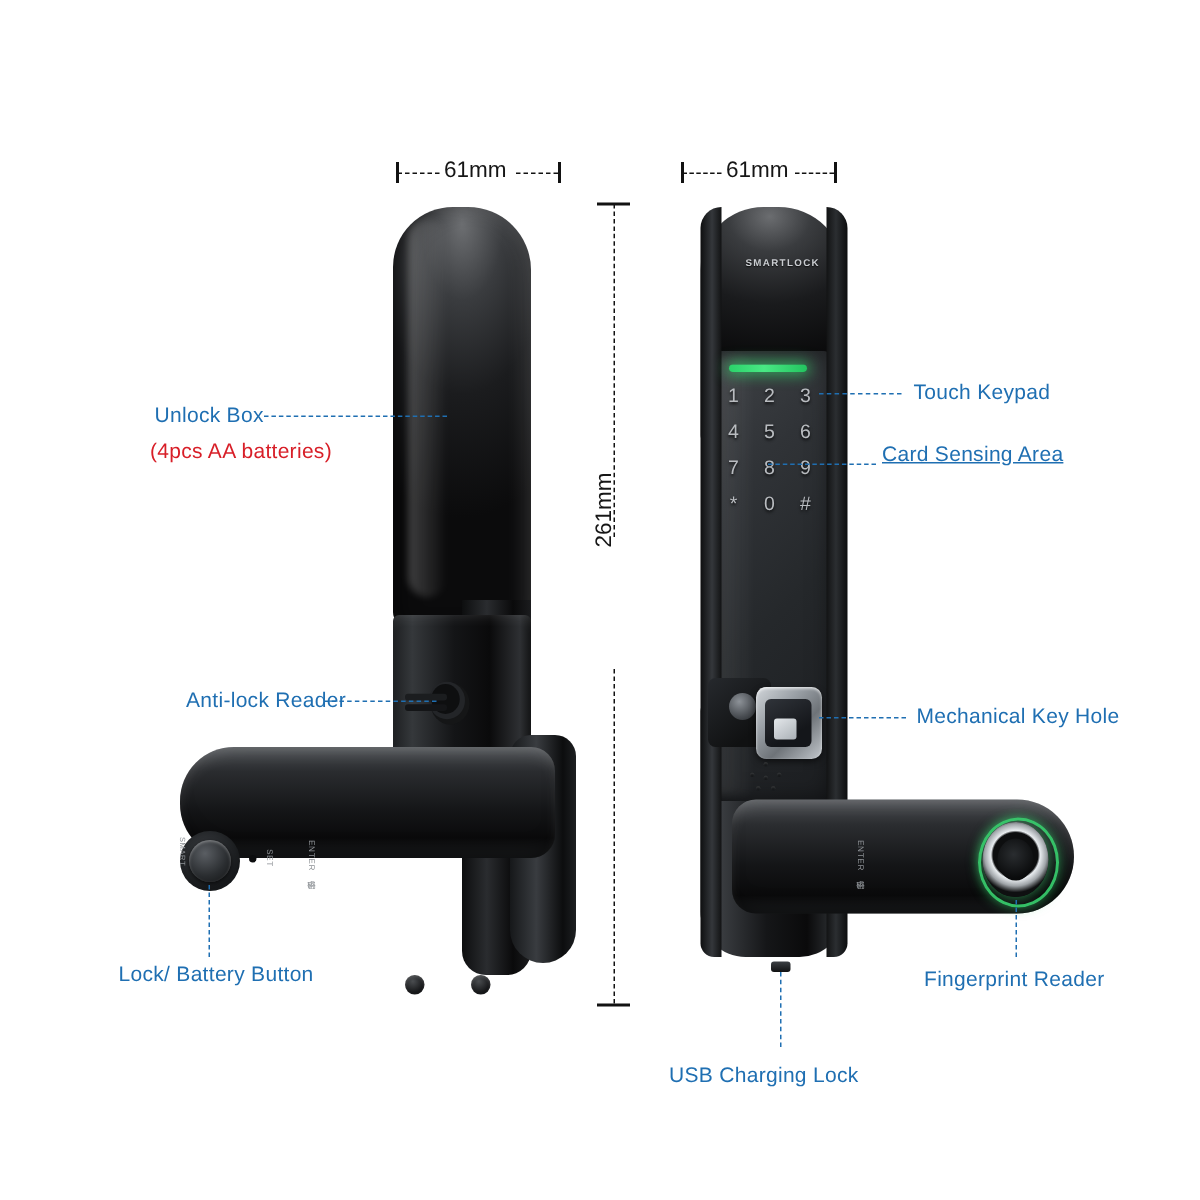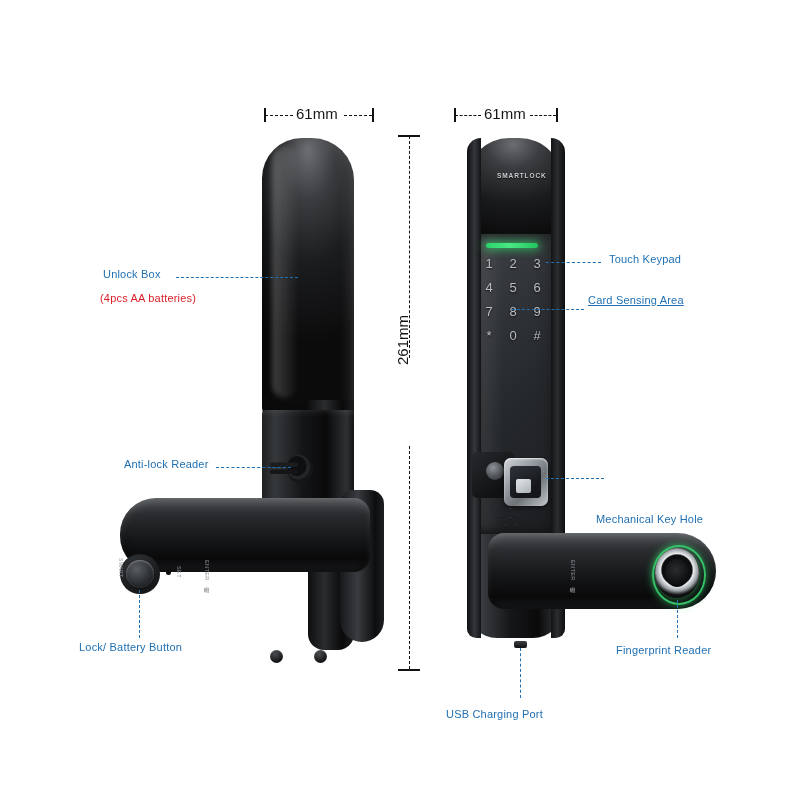--- a/index.html
+++ b/index.html
@@ -1,20 +1,20 @@
 <!DOCTYPE html>
 <html><head>
 <meta charset="utf-8">
 <style>
   html,body{margin:0;padding:0;background:#ffffff;}
   body{width:800px;height:800px;position:relative;overflow:hidden;
        font-family:"Liberation Sans",sans-serif;}
   #stage{position:absolute;left:0;top:0;width:800px;height:800px;}
 
-  .lbl{position:absolute;color:#1f6fb2;font-size:11px;white-space:nowrap;letter-spacing:.2px;}
+  .lbl{position:absolute;color:#1f6fb2;font-size:14px;white-space:nowrap;letter-spacing:.2px;}
   .lbl.red{color:#d81f28;}
   .dim{position:absolute;color:#161616;font-size:15px;white-space:nowrap;font-family:"Liberation Sans",sans-serif;}
 
   .leader{position:absolute;height:0;border-top:1px dashed #1f6fb2;}
   .leaderv{position:absolute;width:0;border-left:1px dashed #1f6fb2;}
 
   .dimline{position:absolute;height:0;border-top:1px dashed #121212;}
   .dimlinev{position:absolute;width:0;border-left:1px dashed #121212;}
   .tick{position:absolute;background:#121212;}
 
@@ -229,21 +229,21 @@
   <div class="leaderv" style="left:139px;top:590px;height:48px;"></div>
   <div class="lbl" style="left:79px;top:641px;">Lock/ Battery Button</div>
 
   <div class="leader" style="left:546px;top:262px;width:55px;"></div>
   <div class="lbl" style="left:609px;top:253px;">Touch Keypad</div>
 
   <div class="leader" style="left:512px;top:309px;width:72px;"></div>
   <div class="lbl" style="left:588px;top:294px;text-decoration:underline;">Card Sensing Area</div>
 
   <div class="leader" style="left:546px;top:478px;width:58px;"></div>
-  <div class="lbl" style="left:596px;top:469px;margin-top:44px;">Mechanical Key Hole</div>
+  <div class="lbl" style="left:611px;top:469px;">Mechanical Key Hole</div>
 
   <div class="leaderv" style="left:677px;top:600px;height:38px;"></div>
   <div class="lbl" style="left:616px;top:644px;text-align:center;">Fingerprint Reader</div>
 
   <div class="leaderv" style="left:520px;top:648px;height:50px;"></div>
-  <div class="lbl" style="left:446px;top:708px;">USB  Charging Port</div>
+  <div class="lbl" style="left:446px;top:708px;">USB  Charging Lock</div>
 
 </div>
 
 </body></html>

